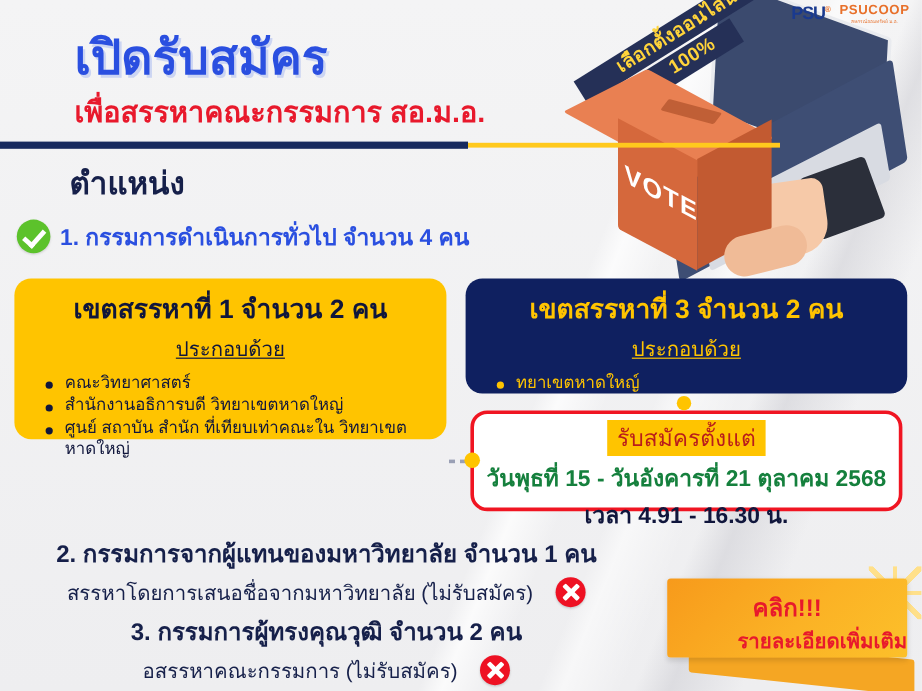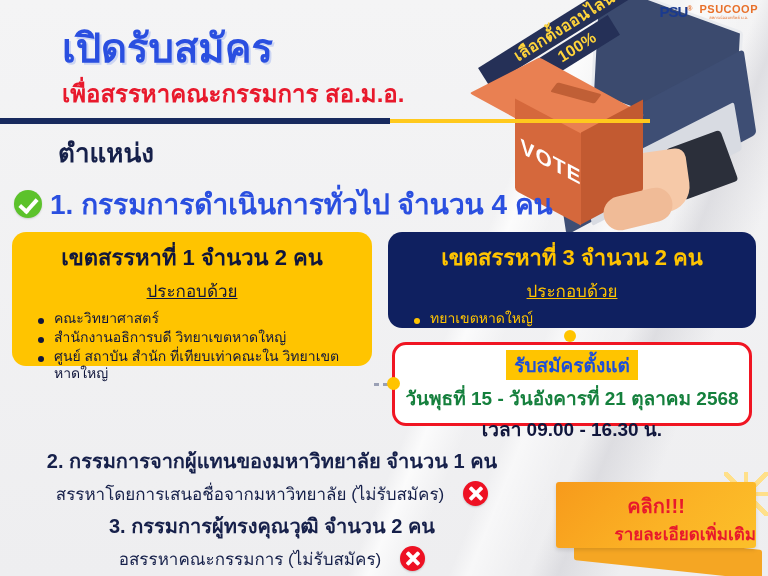--- a/index.html
+++ b/index.html
@@ -98,21 +98,21 @@
   
   .item1{position:absolute;left:14px;top:182px;display:flex;align-items:center;gap:8px;z-index:5;}
   .ico-check{
     width:28px;height:28px;border-radius:50%;background:#5cc22b;position:relative;flex:none;
     box-shadow:0 1px 2px rgba(0,0,0,.15);
   }
   .ico-check:after{
     content:"";position:absolute;left:9px;top:5px;width:7px;height:14px;border:solid #fff;
     border-width:0 4px 4px 0;transform:rotate(42deg);
   }
-  .item1 .txt{font-size:28px;font-weight:bold;color:#2a4fe0;}
+  .item1 .txt{font-size:19px;font-weight:bold;color:#2a4fe0;}
   
   .zone-yellow{
     position:absolute;left:12px;top:232px;width:360px;height:134px;background:#ffc400;
     border-radius:14px;z-index:5;padding:8px 10px 0;box-sizing:border-box;
   }
   .zone-blue{
     position:absolute;left:388px;top:232px;width:368px;height:96px;background:#0f2060;
     border-radius:14px;z-index:5;padding:8px 10px 0;box-sizing:border-box;
   }
   .zone-head{text-align:center;font-size:22px;font-weight:bold;color:#10163c;}
@@ -135,21 +135,21 @@
     background:#ffc400;z-index:8;}
   .dot-top{position:absolute;left:564px;top:330px;width:12px;height:12px;border-radius:50%;
     background:#ffc400;z-index:8;}
   
   .datebox{
     position:absolute;left:392px;top:342px;width:360px;height:84px;background:#fff;
     border:3px solid #f01522;border-radius:14px;z-index:7;box-sizing:border-box;text-align:center;
     padding-top:5px;
   }
   .datebox .dhead{
-    display:inline-block;background:#ffc400;color:#1d4ed8;font-weight:bold;font-size:19px;padding:0 8px;
+    display:inline-block;background:#ffc400;color:#b91c1c;font-weight:normal;font-size:19px;padding:0 8px;
   }
   .datebox .dline{font-size:19px;font-weight:bold;color:#15803d;margin-top:3px;}
   .datebox .dline2{font-size:19px;font-weight:bold;color:#10163c;margin-top:1px;}
   
   .item-block{position:absolute;z-index:5;text-align:center;width:520px;left:12px;}
   .item-block.i2{top:445px;}
   .item-block.i3{top:510px;}
   .item-head{font-size:20px;font-weight:bold;color:#16204a;}
   .item-sub{font-size:17px;color:#16204a;margin-top:3px;display:inline-flex;align-items:center;gap:19px;}
   .ico-x{
@@ -254,21 +254,21 @@
     </ul>
   </div>
 
   <div class="connector"></div>
   <div class="dot-left"></div>
   <div class="dot-top"></div>
 
   <div class="datebox">
     <div class="dhead">รับสมัครตั้งแต่</div>
     <div class="dline">วันพุธที่ 15 - วันอังคารที่ 21 ตุลาคม 2568</div>
-    <div class="dline2">เวลา 09.00 - 16.30 น.</div>
+    <div class="dline2">เวลา 4.91 - 16.30 น.</div>
   </div>
 
   <div class="item-block i2">
     <div class="item-head">2. กรรมการจากผู้แทนของมหาวิทยาลัย จำนวน 1 คน</div>
     <div class="item-sub">
       <span>สรรหาโดยการเสนอชื่อจากมหาวิทยาลัย (ไม่รับสมัคร)</span>
       <span class="ico-x"></span>
     </div>
   </div>
 

